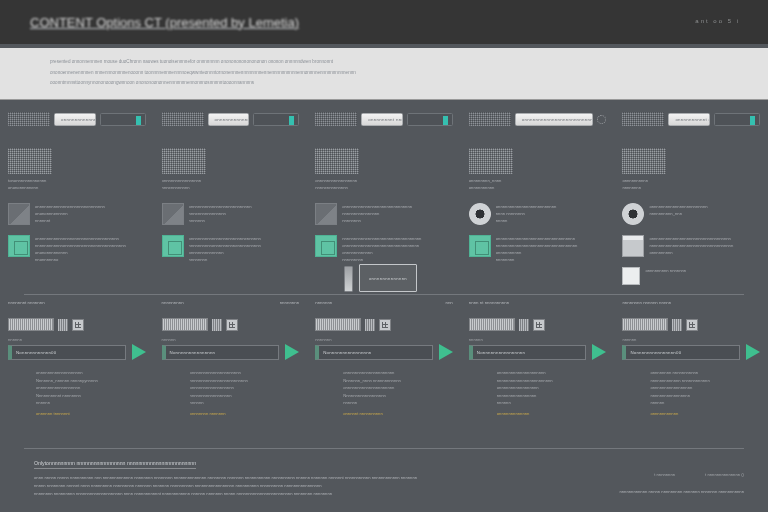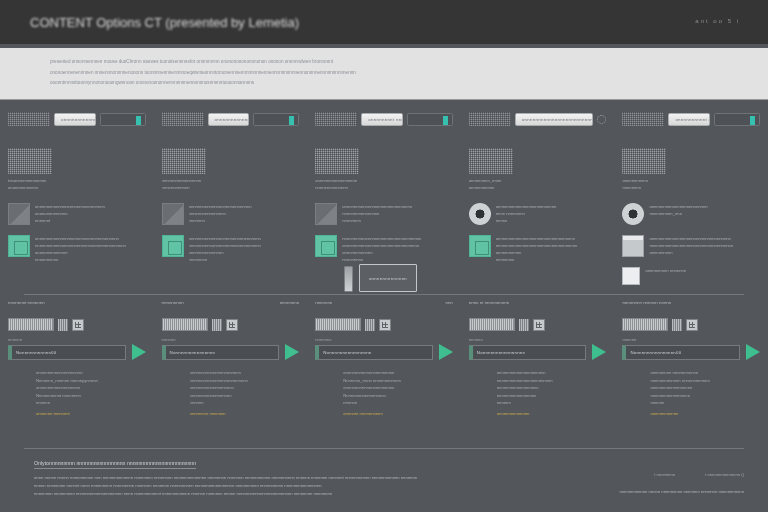--- a/index.html
+++ b/index.html
@@ -19,20 +19,21 @@
   }
 
   
   .appheader {
     position: absolute;
     top: 0; left: 0;
     width: 768px; height: 44px;
     background: #353535;
     display: flex;
     align-items: center;
+    text-decoration: underline;
   }
   .apptitle {
     margin-left: 30px;
     font-size: 13px;
     color: #d9d9d9;
     filter: blur(0.9px);
     white-space: nowrap;
   }
   .headerright {
     position: absolute;

